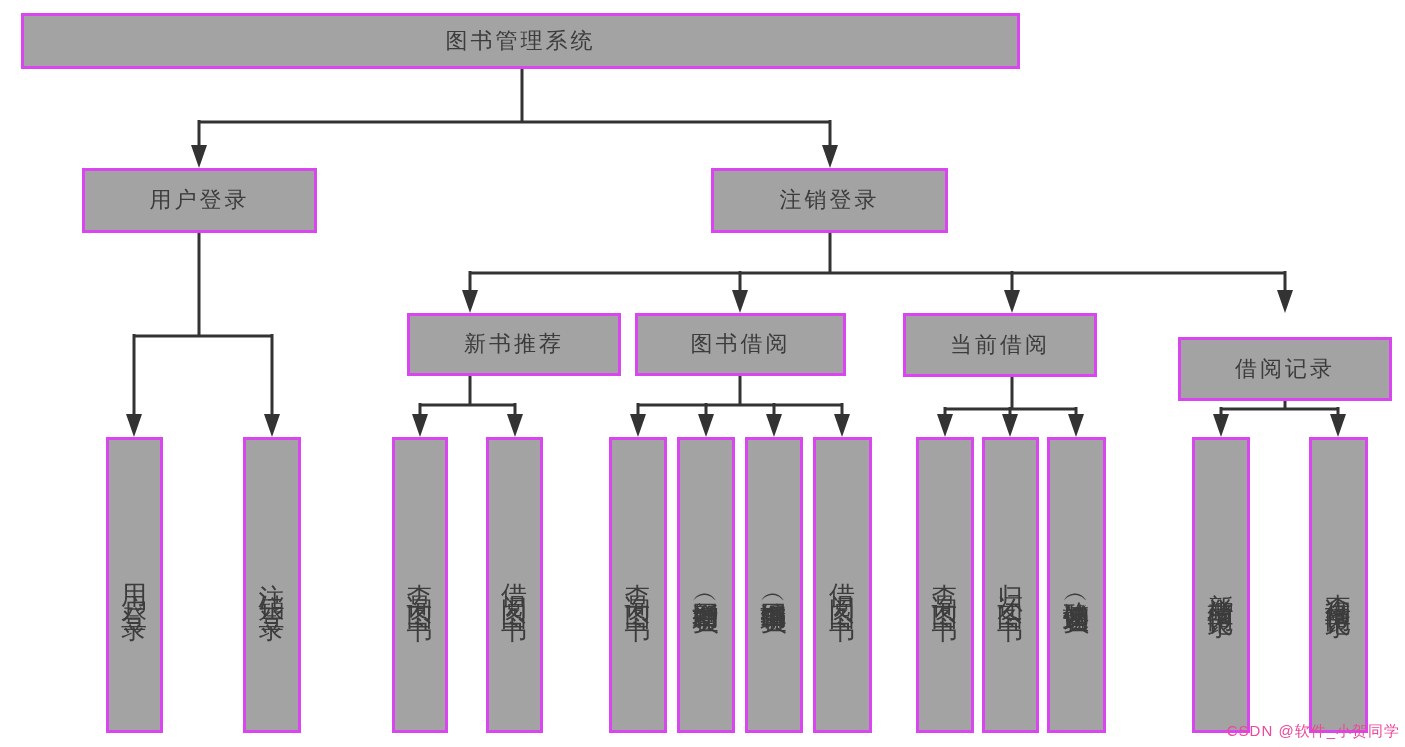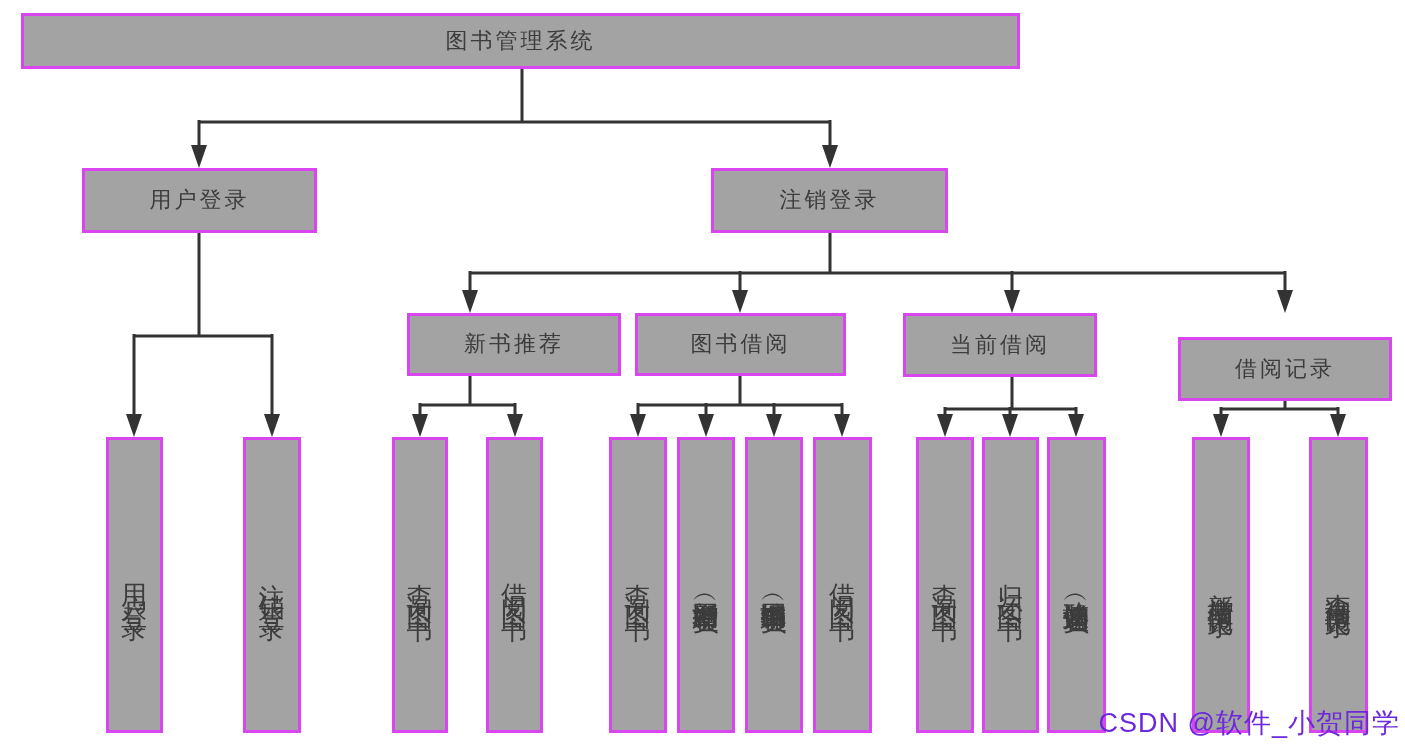--- a/index.html
+++ b/index.html
@@ -71,23 +71,23 @@
   .l-query-3      { left: 916px;  width: 58px; }
   .l-return-book  { left: 982px;  width: 57px; }
   .l-confirm      { left: 1047px; width: 59px; }
   .l-add-record   { left: 1192px; width: 58px; }
   .l-query-record { left: 1309px; width: 59px; }
 
   .watermark {
     position: absolute;
     right: 5px;
     bottom: 6px;
-    font-size: 27px;
+    font-size: 15px;
     letter-spacing: 1px;
-    color: #6d28d9;
+    color: #ec4899;
     z-index: 5;
     white-space: nowrap;
   }
 </style>
 </head>
 <body>
 
 <div class="canvas">
 
   <svg class="connectors" viewBox="0 0 1405 747" xmlns="http://www.w3.org/2000/svg">

